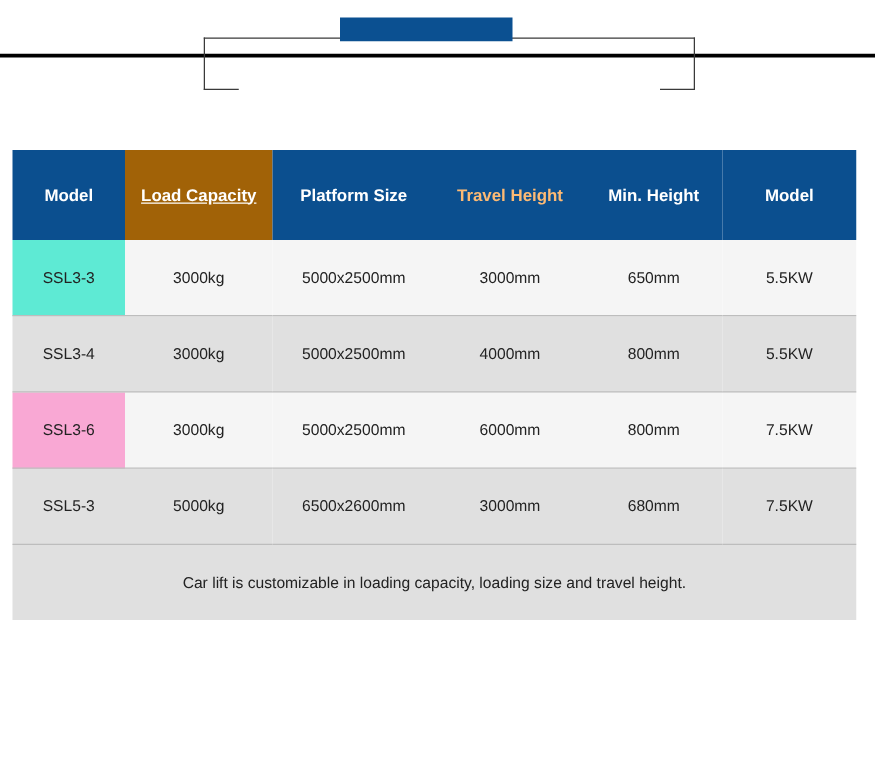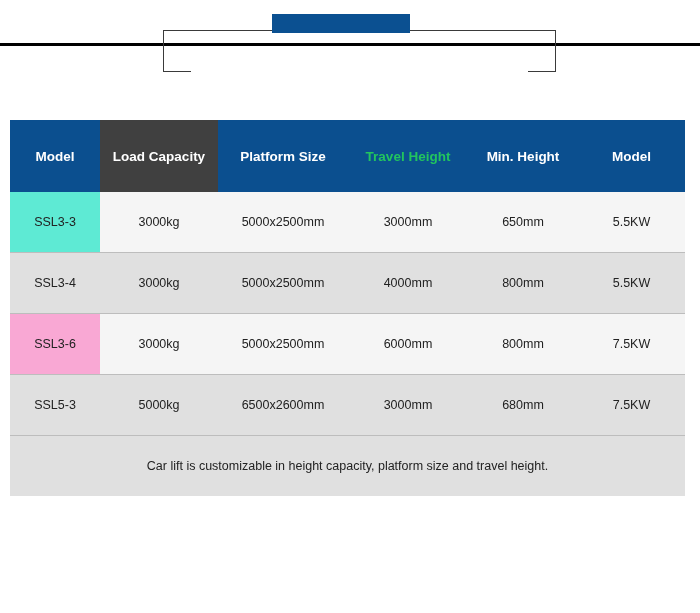--- a/index.html
+++ b/index.html
@@ -143,23 +143,23 @@
       <col class="c-model">
         <col class="c-load">
         <col class="c-platform">
       <col class="c-travel">
         <col class="c-minh">
         <col class="c-power">
     </colgroup>
     <thead>
       <tr>
         <th style="background: rgb(11, 79, 143); color: rgb(255, 255, 255);">Model</th>
-        <th style="background: #404040; color: rgb(255, 255, 255);">Load Capacity</th>
+        <th style="background: #a16207; color: rgb(255, 255, 255); text-decoration: underline;">Load Capacity</th>
         <th style="background: rgb(11, 79, 143); color: rgb(255, 255, 255);">Platform Size</th>
-        <th style="background: rgb(11, 79, 143); color: #22c55e; text-align: center;">Travel Height</th>
+        <th style="background: rgb(11, 79, 143); color: #fdba74; text-align: center;">Travel Height</th>
         <th style="background: rgb(11, 79, 143); color: rgb(255, 255, 255);">Min. Height</th>
         <th style="background: rgb(11, 79, 143); color: rgb(255, 255, 255);">Model</th>
       </tr>
     </thead>
     <tbody>
       <tr class="row-odd">
         <td style="background: #5eead4; border-top-color: rgb(189, 189, 189);">SSL3-3</td>
         <td style="background: rgb(245, 245, 245); border-top-color: rgb(189, 189, 189);">3000kg</td>
         <td style="background: rgb(245, 245, 245); border-top-color: rgb(189, 189, 189);">5000x2500mm</td>
         <td style="background: rgb(245, 245, 245); border-top-color: rgb(189, 189, 189);">3000mm</td>
@@ -184,17 +184,17 @@
       </tr>
       <tr class="row-even">
         <td style="background: rgb(224, 224, 224); border-top-color: rgb(189, 189, 189);">SSL5-3</td>
         <td style="background: rgb(224, 224, 224); border-top-color: rgb(189, 189, 189);">5000kg</td>
         <td style="background: rgb(224, 224, 224); border-top-color: rgb(189, 189, 189);">6500x2600mm</td>
         <td style="background: rgb(224, 224, 224); border-top-color: rgb(189, 189, 189);">3000mm</td>
         <td style="background: rgb(224, 224, 224); border-top-color: rgb(189, 189, 189);">680mm</td>
         <td style="background: rgb(224, 224, 224); border-top-color: rgb(189, 189, 189);">7.5KW</td>
       </tr>
       <tr>
-        <td class="note-cell" colspan="6" style="border-top-color: rgb(189, 189, 189); background: rgb(224, 224, 224);">Car lift is customizable in height capacity, platform size and travel height.</td>
+        <td class="note-cell" colspan="6" style="border-top-color: rgb(189, 189, 189); background: rgb(224, 224, 224);">Car lift is customizable in loading capacity, loading size and travel height.</td>
       </tr>
     </tbody>
   </table>
 </div>
 
 </body></html>

